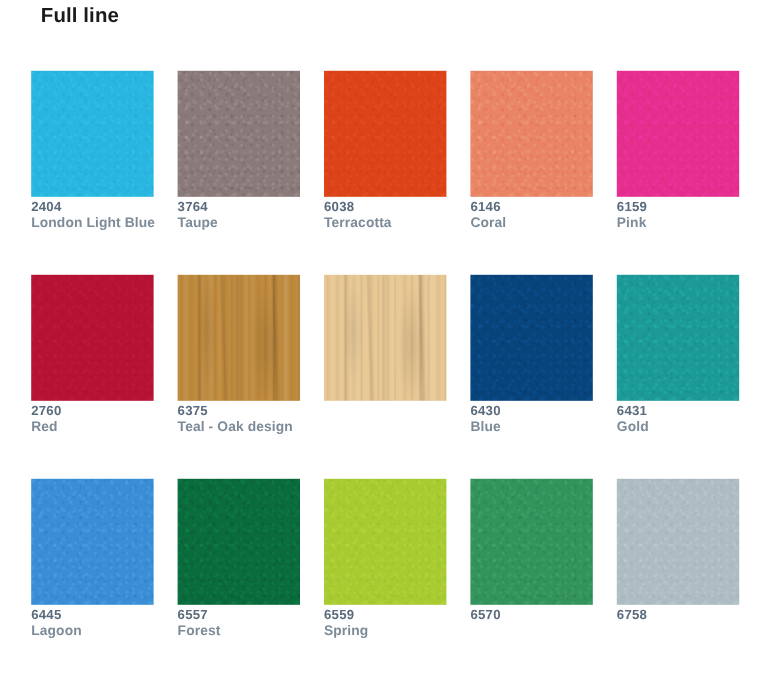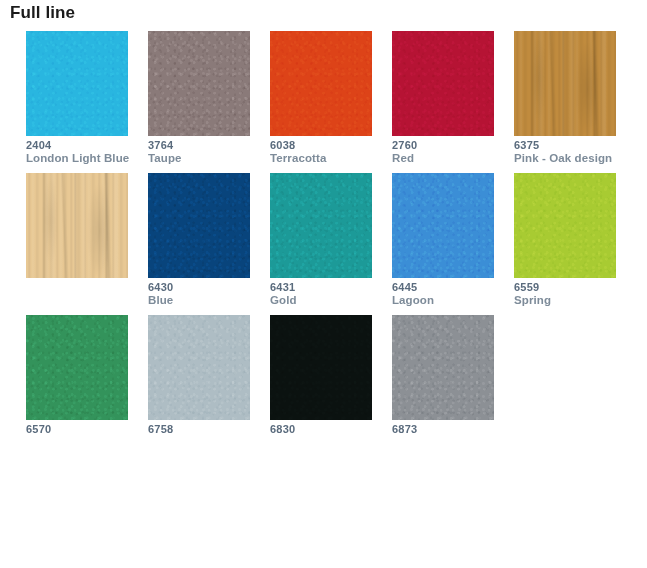--- a/index.html
+++ b/index.html
@@ -19,21 +19,21 @@
   #page {
     position: relative;
     width: 647px;
     height: 568px;
     background: #ffffff;
   }
 
   
   .page-title {
     position: absolute;
-    left: 10px;
+    left: 34px;
     top: 2px;
     font-size: 17px;
     font-weight: bold;
     color: #1b1b1b;
     letter-spacing: 0.1px;
     line-height: 22px;
     white-space: nowrap;
   }
 
   
@@ -45,20 +45,21 @@
     display: grid;
     grid-template-columns: repeat(5, 102px);
     column-gap: 20px;
     row-gap: 0px;
   }
 
   .swatch-cell {
     width: 102px;
     height: 142px;
     position: relative;
+    margin-top: 28px;
   }
 
   .chip {
     width: 102px;
     height: 105px;
     display: block;
     position: relative;
     overflow: hidden;
     background-color: #cccccc;
   }
@@ -157,31 +158,45 @@
         </div>
       </div>
       <div class="swatch-cell">
         <div class="chip grain" style="background-color: rgb(221, 67, 24);"></div>
         <div class="swatch-meta">
           <div class="swatch-code">6038</div>
           <div class="swatch-name">Terracotta</div>
         </div>
       </div>
       <div class="swatch-cell">
+        <div class="chip grain" style="background-color: rgb(233, 133, 101);"></div>
+        <div class="swatch-meta">
+          <div class="swatch-code">6146</div>
+          <div class="swatch-name">Coral</div>
+        </div>
+      </div>
+      <div class="swatch-cell">
+        <div class="chip grain" style="background-color: rgb(230, 46, 143);"></div>
+        <div class="swatch-meta">
+          <div class="swatch-code">6159</div>
+          <div class="swatch-name">Pink</div>
+        </div>
+      </div>
+      <div class="swatch-cell">
         <div class="chip grain" style="background-color: rgb(182, 19, 52);"></div>
         <div class="swatch-meta">
           <div class="swatch-code">2760</div>
           <div class="swatch-name">Red</div>
         </div>
       </div>
       <div class="swatch-cell">
         <div class="chip wood" style="background-color: rgb(192, 139, 62);"></div>
         <div class="swatch-meta">
           <div class="swatch-code">6375</div>
-          <div class="swatch-name">Pink - Oak design</div>
+          <div class="swatch-name">Teal - Oak design</div>
         </div>
       </div>
       <div class="swatch-cell">
         <div class="chip wood" style="background-color: rgb(232, 200, 148);"></div>
       </div>
       <div class="swatch-cell">
         <div class="chip grain" style="background-color: rgb(8, 68, 124);"></div>
         <div class="swatch-meta">
           <div class="swatch-code">6430</div>
           <div class="swatch-name">Blue</div>
@@ -195,20 +210,27 @@
         </div>
       </div>
       <div class="swatch-cell">
         <div class="chip grain" style="background-color: rgb(59, 142, 214);"></div>
         <div class="swatch-meta">
           <div class="swatch-code">6445</div>
           <div class="swatch-name">Lagoon</div>
         </div>
       </div>
       <div class="swatch-cell">
+        <div class="chip grain" style="background-color: rgb(10, 107, 60);"></div>
+        <div class="swatch-meta">
+          <div class="swatch-code">6557</div>
+          <div class="swatch-name">Forest</div>
+        </div>
+      </div>
+      <div class="swatch-cell">
         <div class="chip grain" style="background-color: rgb(168, 203, 50);"></div>
         <div class="swatch-meta">
           <div class="swatch-code">6559</div>
           <div class="swatch-name">Spring</div>
         </div>
       </div>
       <div class="swatch-cell">
         <div class="chip grain" style="background-color: rgb(51, 147, 91);"></div>
         <div class="swatch-meta">
           <div class="swatch-code">6570</div>

